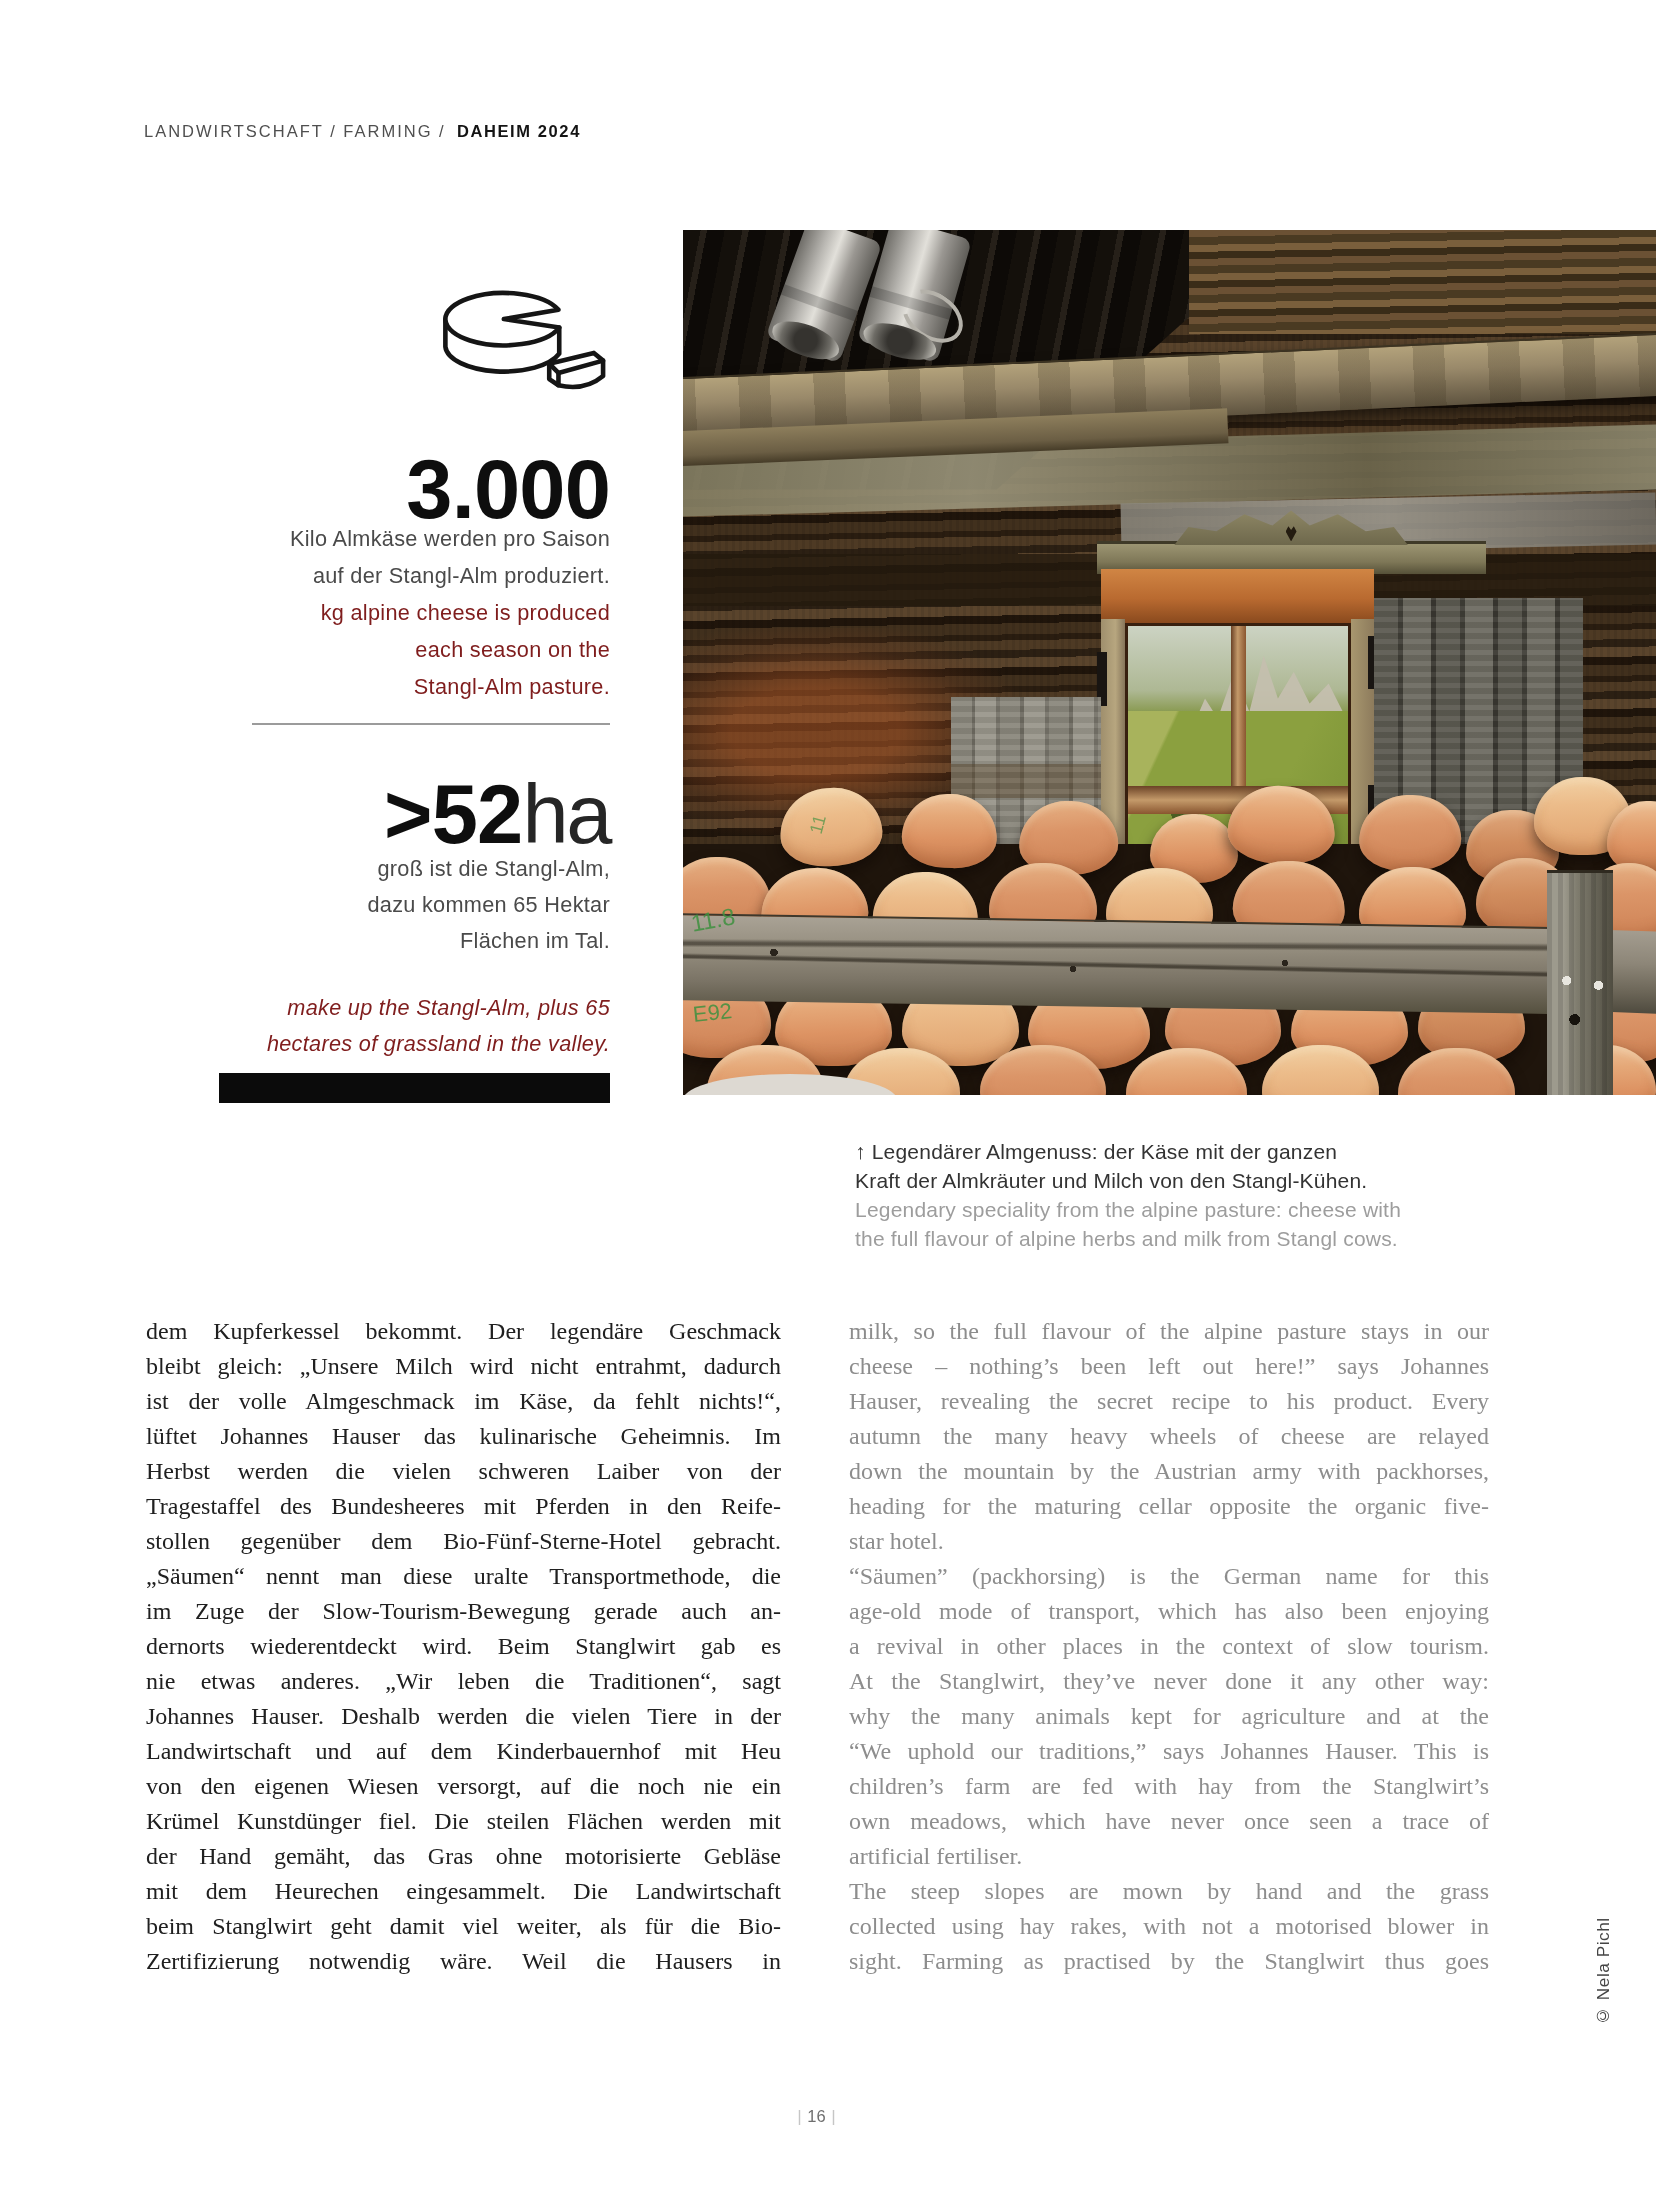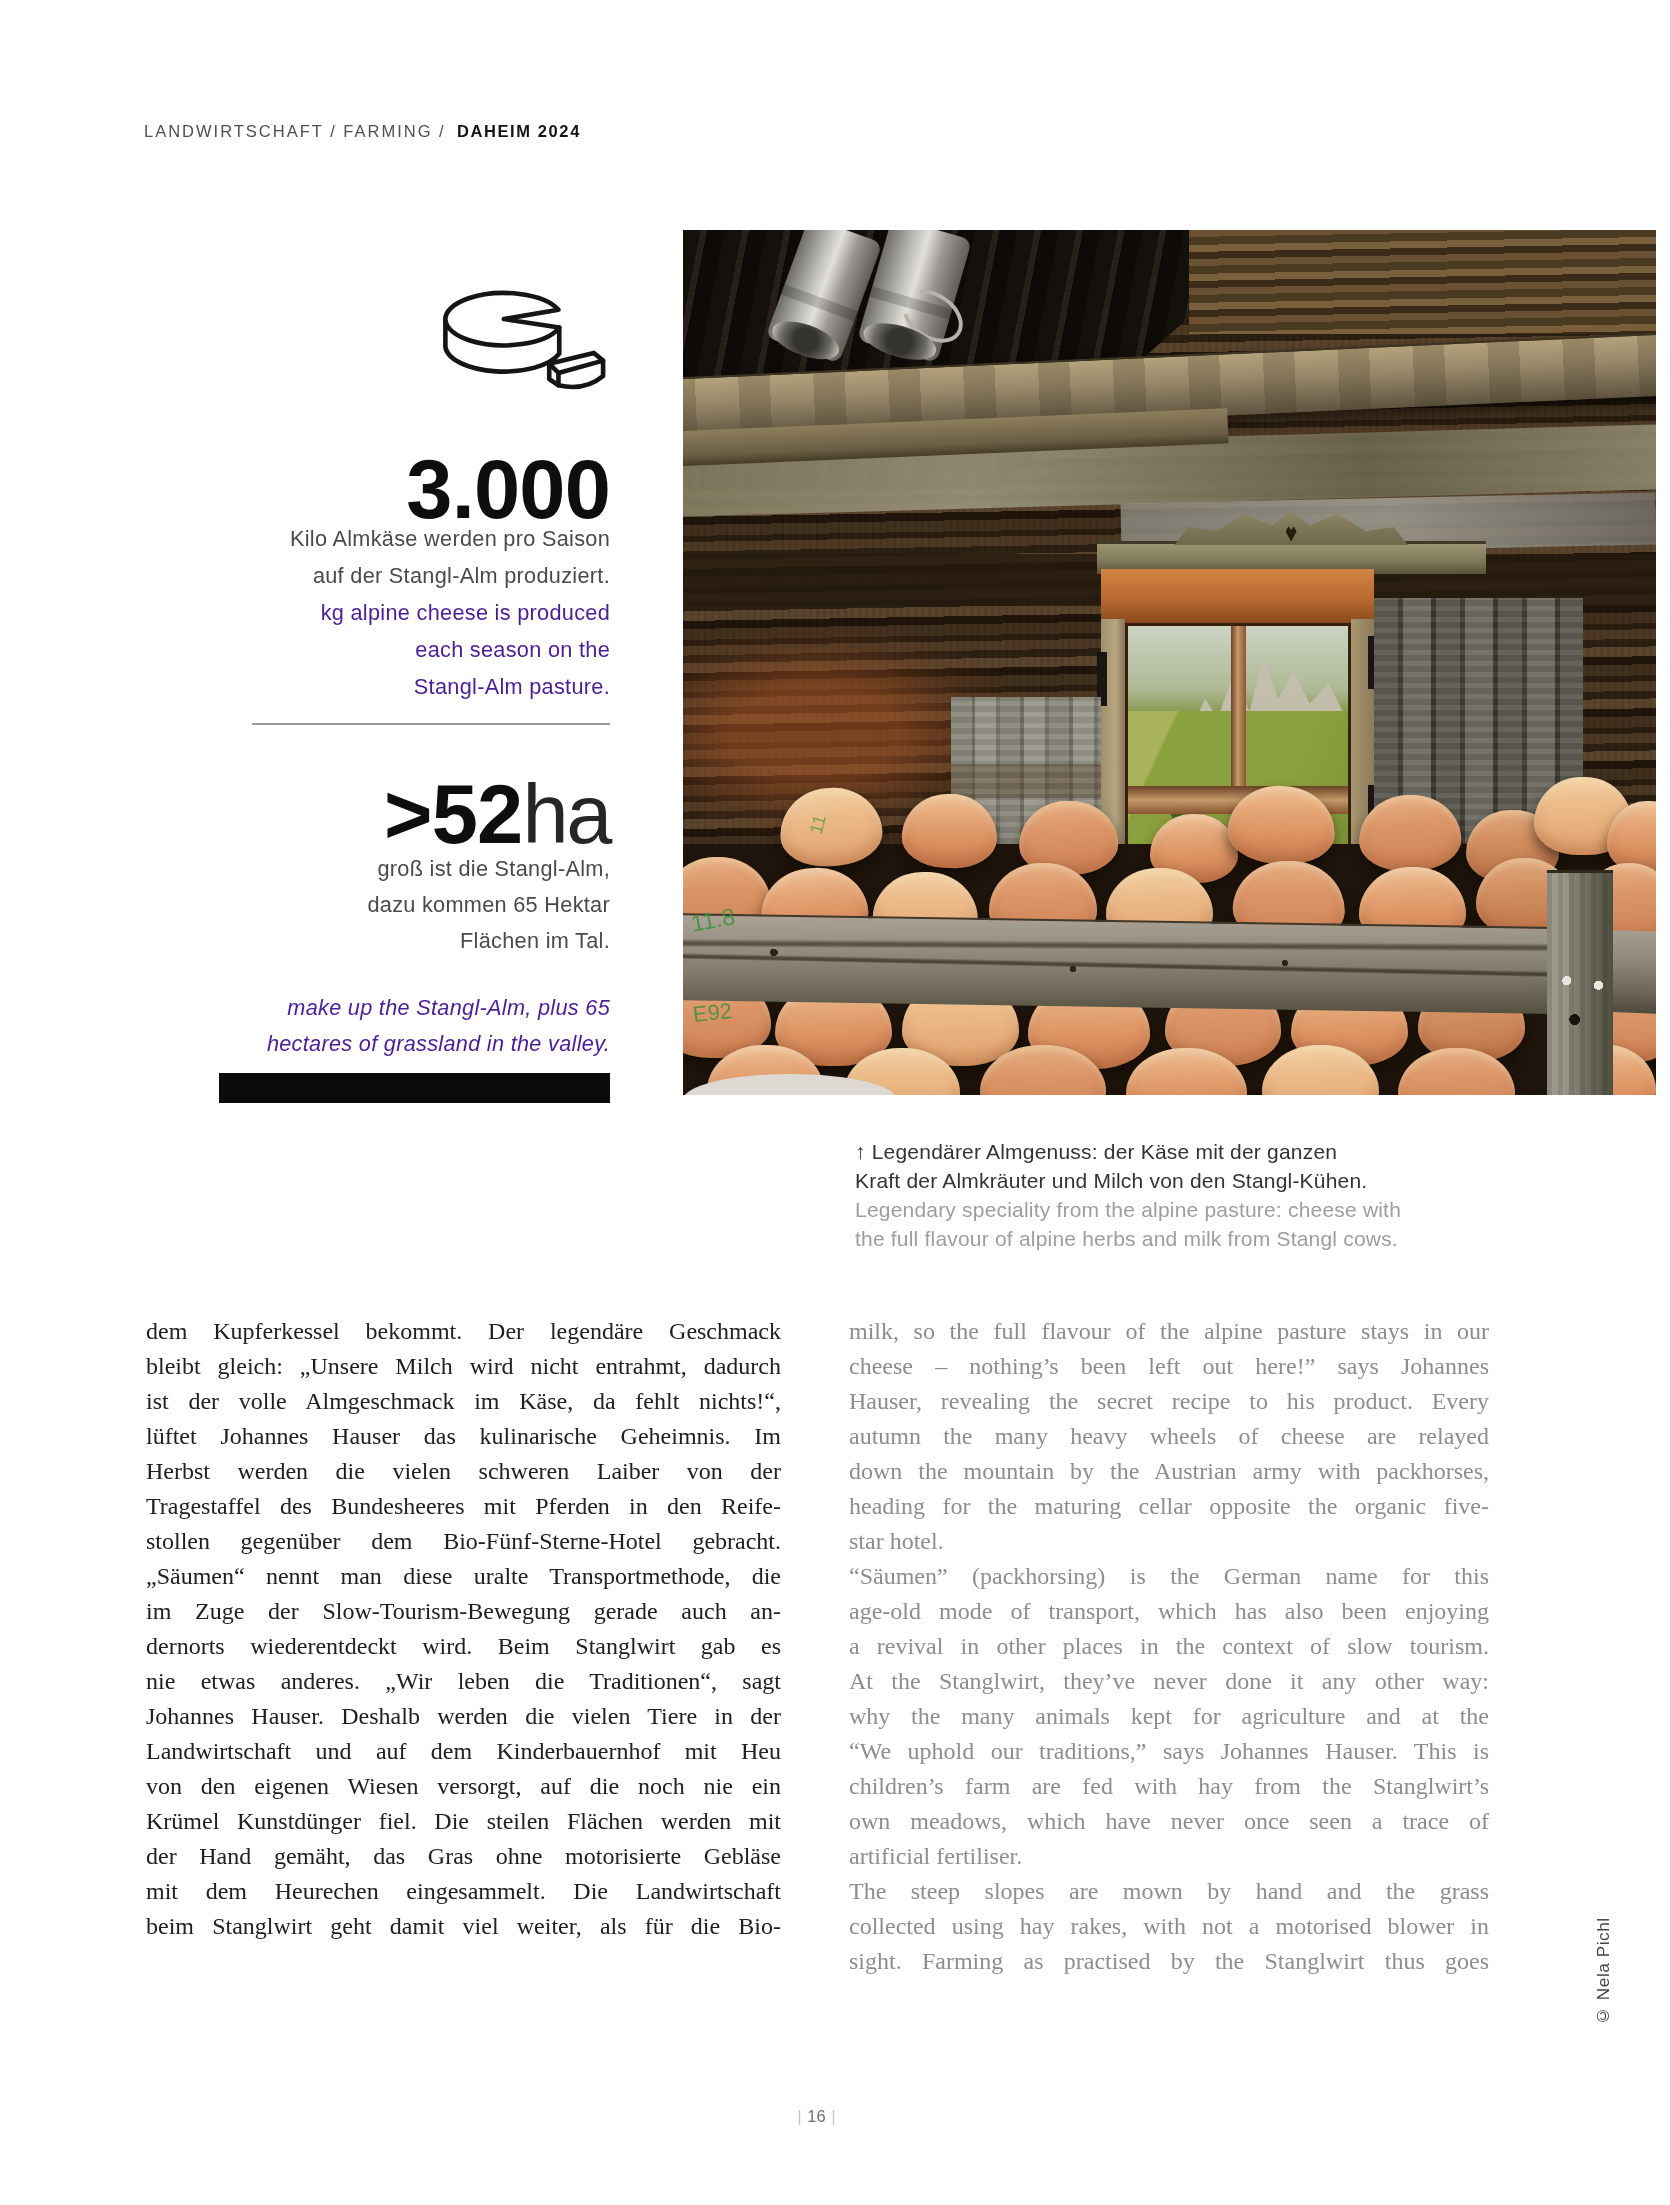--- a/index.html
+++ b/index.html
@@ -15,21 +15,21 @@
   .ig-icon{top:276px;}
   .ig-value{font-size:83px;line-height:1;font-weight:bold;color:#0e0e0e;letter-spacing:-0.8px;white-space:nowrap;}
   .v1{top:448px;}
   .v2{top:773px;}
   .v2 .unit{font-weight:normal;color:#262626;letter-spacing:-2.4px;}
   .ig-lines .tline{font-size:21.7px;line-height:37px;letter-spacing:0.3px;}
   .s1de{top:520px;} .s1en{top:594px;}
   .s2de{top:851px;} .s2en{top:990px;font-style:italic;}
   .s2de .tline,.s2en .tline{line-height:36px;}
   .ig-dark .tline{color:#4a4a4a;}
-  .ig-gray .tline{color:#4c1d95;}
+  .ig-gray .tline{color:#7f1d1d;}
   .ig-divider{position:absolute;left:252px;top:723px;width:358px;height:1.6px;background:#9b9b9b;}
   .ig-bar{position:absolute;left:219px;top:1073px;width:391px;height:30px;background:#0b0b0b;}
 
   
   .photo{position:absolute;left:683px;top:230px;width:973px;height:865px;overflow:hidden;background:#312415;}
   .photo *{position:absolute;}
   .wall{inset:0;background:
      repeating-linear-gradient(90deg, rgba(0,0,0,.08) 0 3.2px, transparent 3.2px 7px),
      repeating-linear-gradient(179deg,#4e3a24 0 9.5px,#2c2013 9.5px 17.3px,#5a442c 17.3px 27px,#20150b 27px 35px,#41301d 35px 46px,#2a1d10 46px 52px);}
   .wall-top-dark{left:0;top:0;width:62%;height:30%;z-index:1;
@@ -306,20 +306,21 @@
         <div class="tline">im Zuge der Slow-Tourism-Bewegung gerade auch an-</div>
         <div class="tline">dernorts wiederentdeckt wird. Beim Stanglwirt gab es</div>
         <div class="tline">nie etwas anderes. „Wir leben die Traditionen“, sagt</div>
         <div class="tline">Johannes Hauser. Deshalb werden die vielen Tiere in der</div>
         <div class="tline">Landwirtschaft und auf dem Kinderbauernhof mit Heu</div>
         <div class="tline">von den eigenen Wiesen versorgt, auf die noch nie ein</div>
         <div class="tline">Krümel Kunstdünger fiel. Die steilen Flächen werden mit</div>
         <div class="tline">der Hand gemäht, das Gras ohne motorisierte Gebläse</div>
         <div class="tline">mit dem Heurechen eingesammelt. Die Landwirtschaft</div>
         <div class="tline">beim Stanglwirt geht damit viel weiter, als für die Bio-</div>
+        <div class="tline">Zertifizierung notwendig wäre. Weil die Hausers in</div>
       </div>
     <div class="col col-en">
         <div class="tline">milk, so the full flavour of the alpine pasture stays in our</div>
         <div class="tline">cheese – nothing’s been left out here!” says Johannes</div>
         <div class="tline">Hauser, revealing the secret recipe to his product. Every</div>
         <div class="tline">autumn the many heavy wheels of cheese are relayed</div>
         <div class="tline">down the mountain by the Austrian army with packhorses,</div>
         <div class="tline">heading for the maturing cellar opposite the organic five-</div>
         <div class="tline noj">star hotel.</div>
         <div class="tline">“Säumen” (packhorsing) is the German name for this</div>

